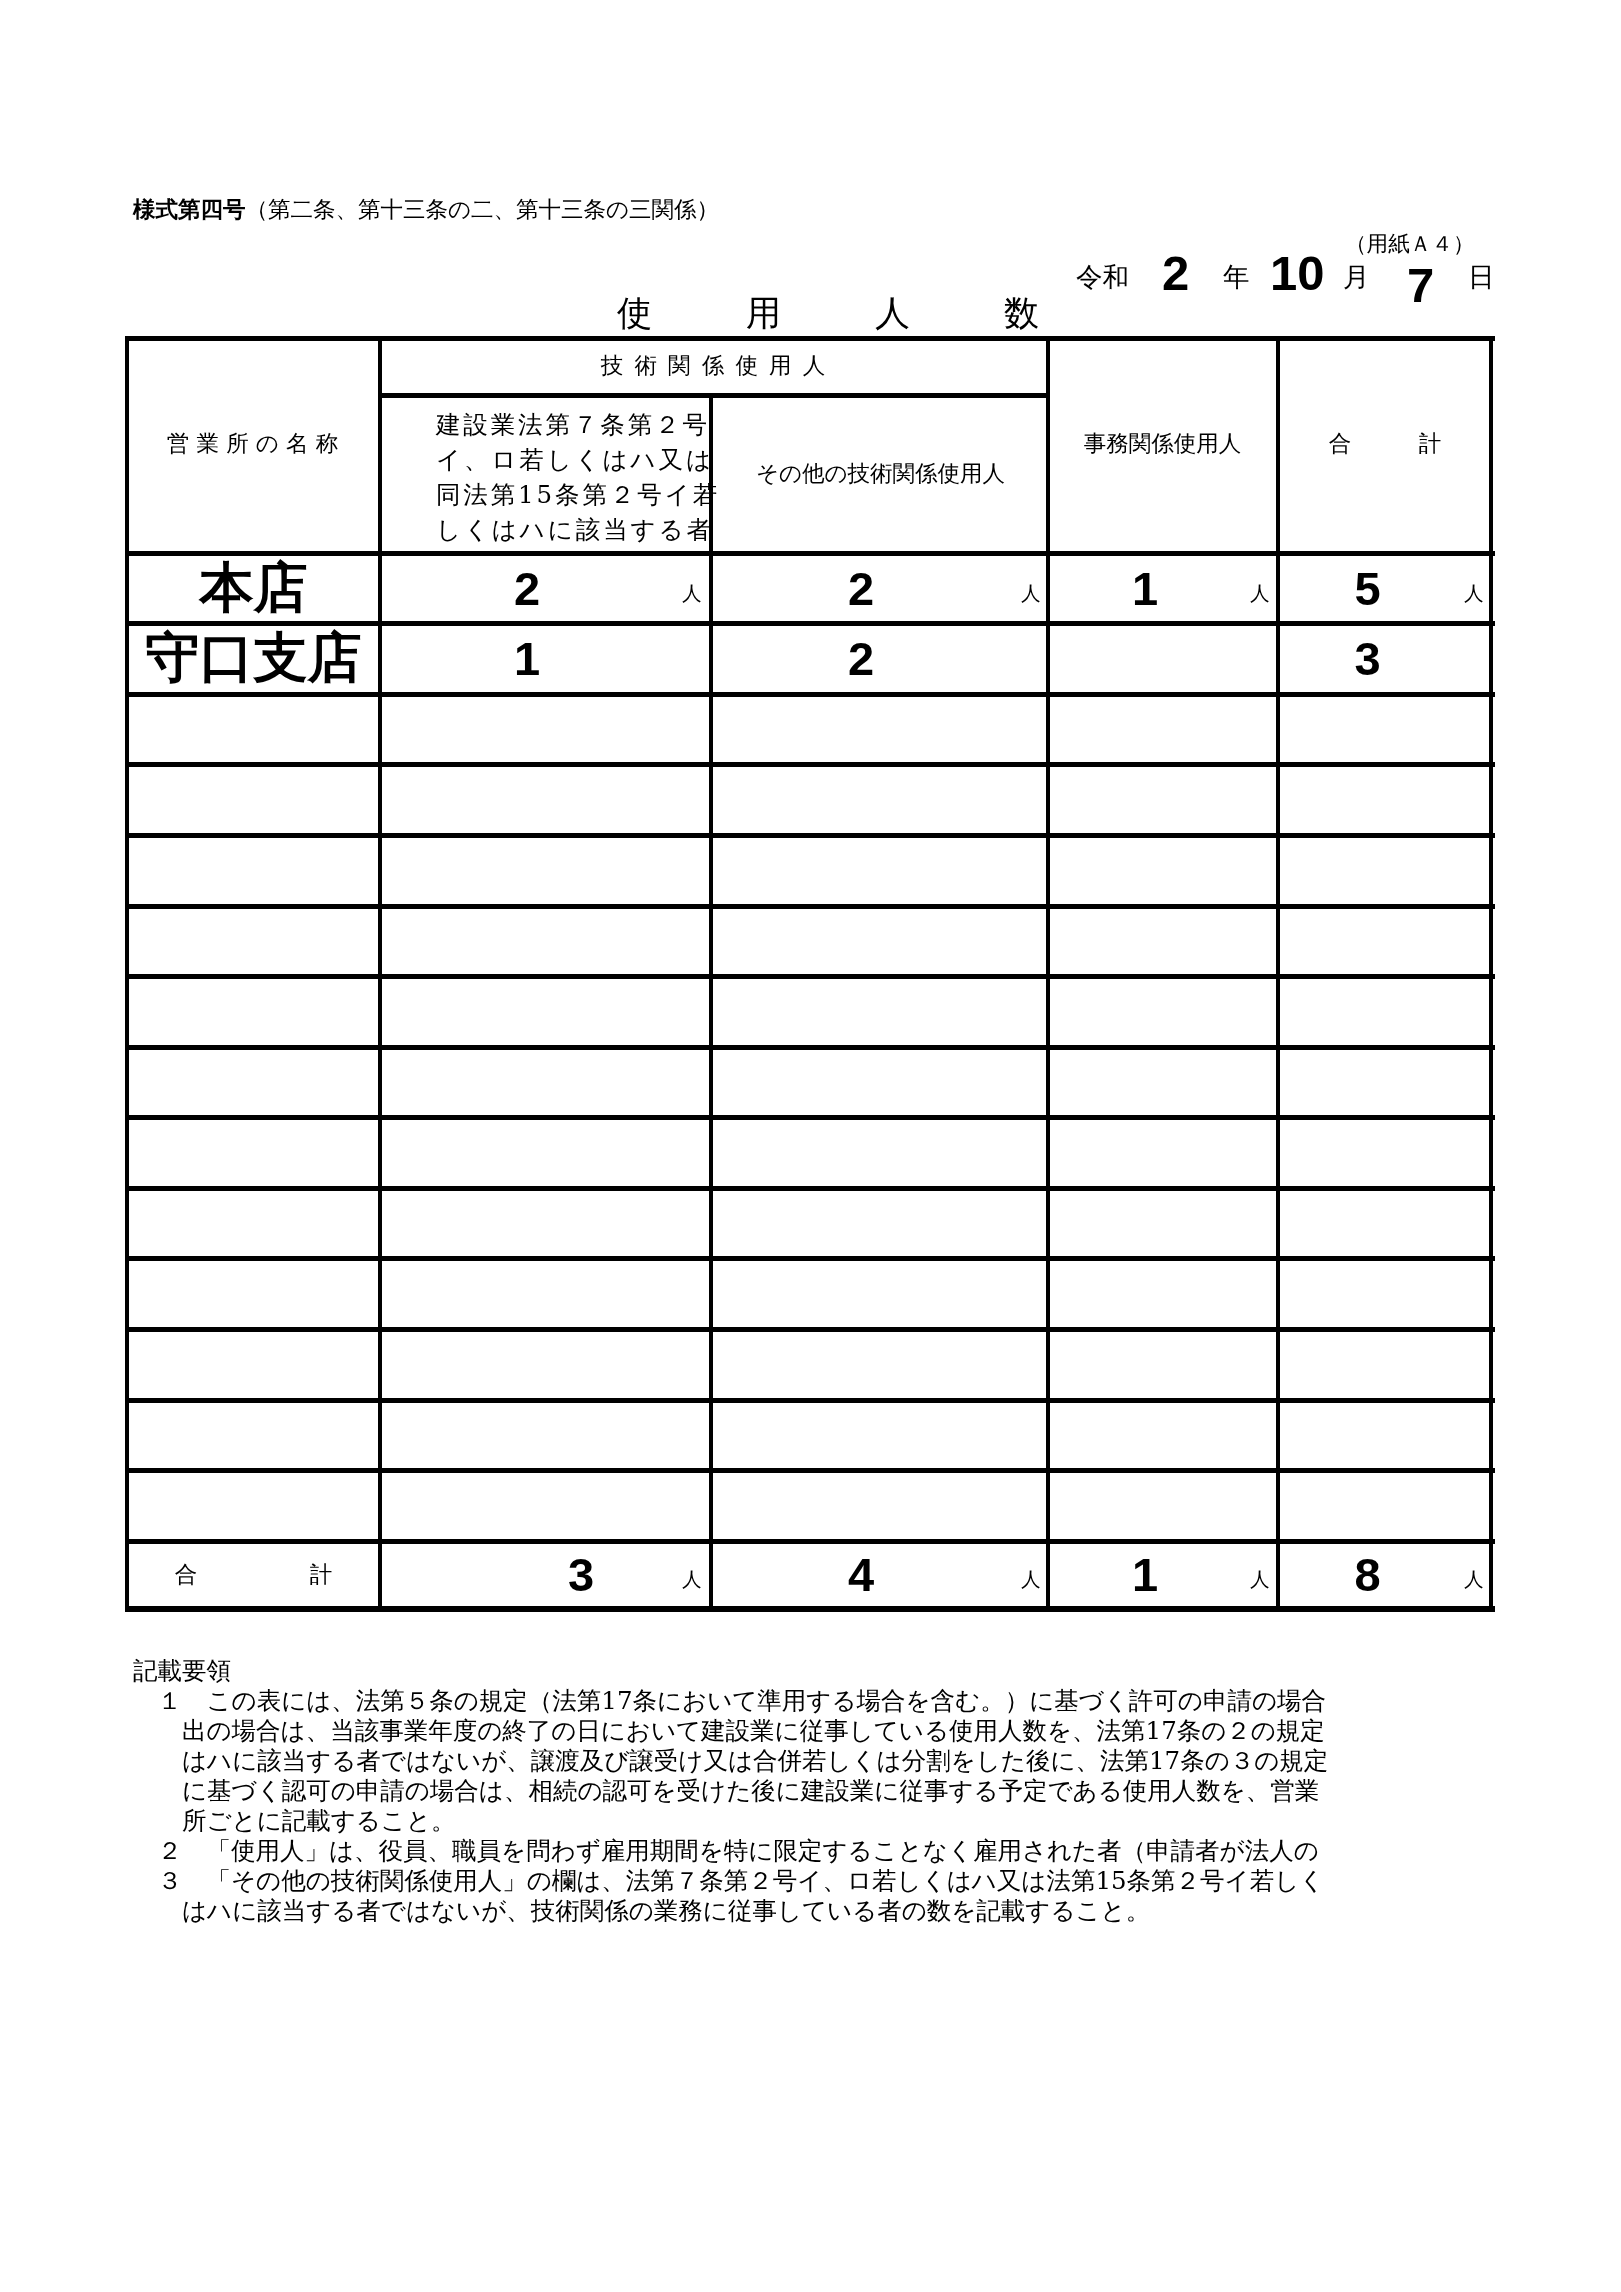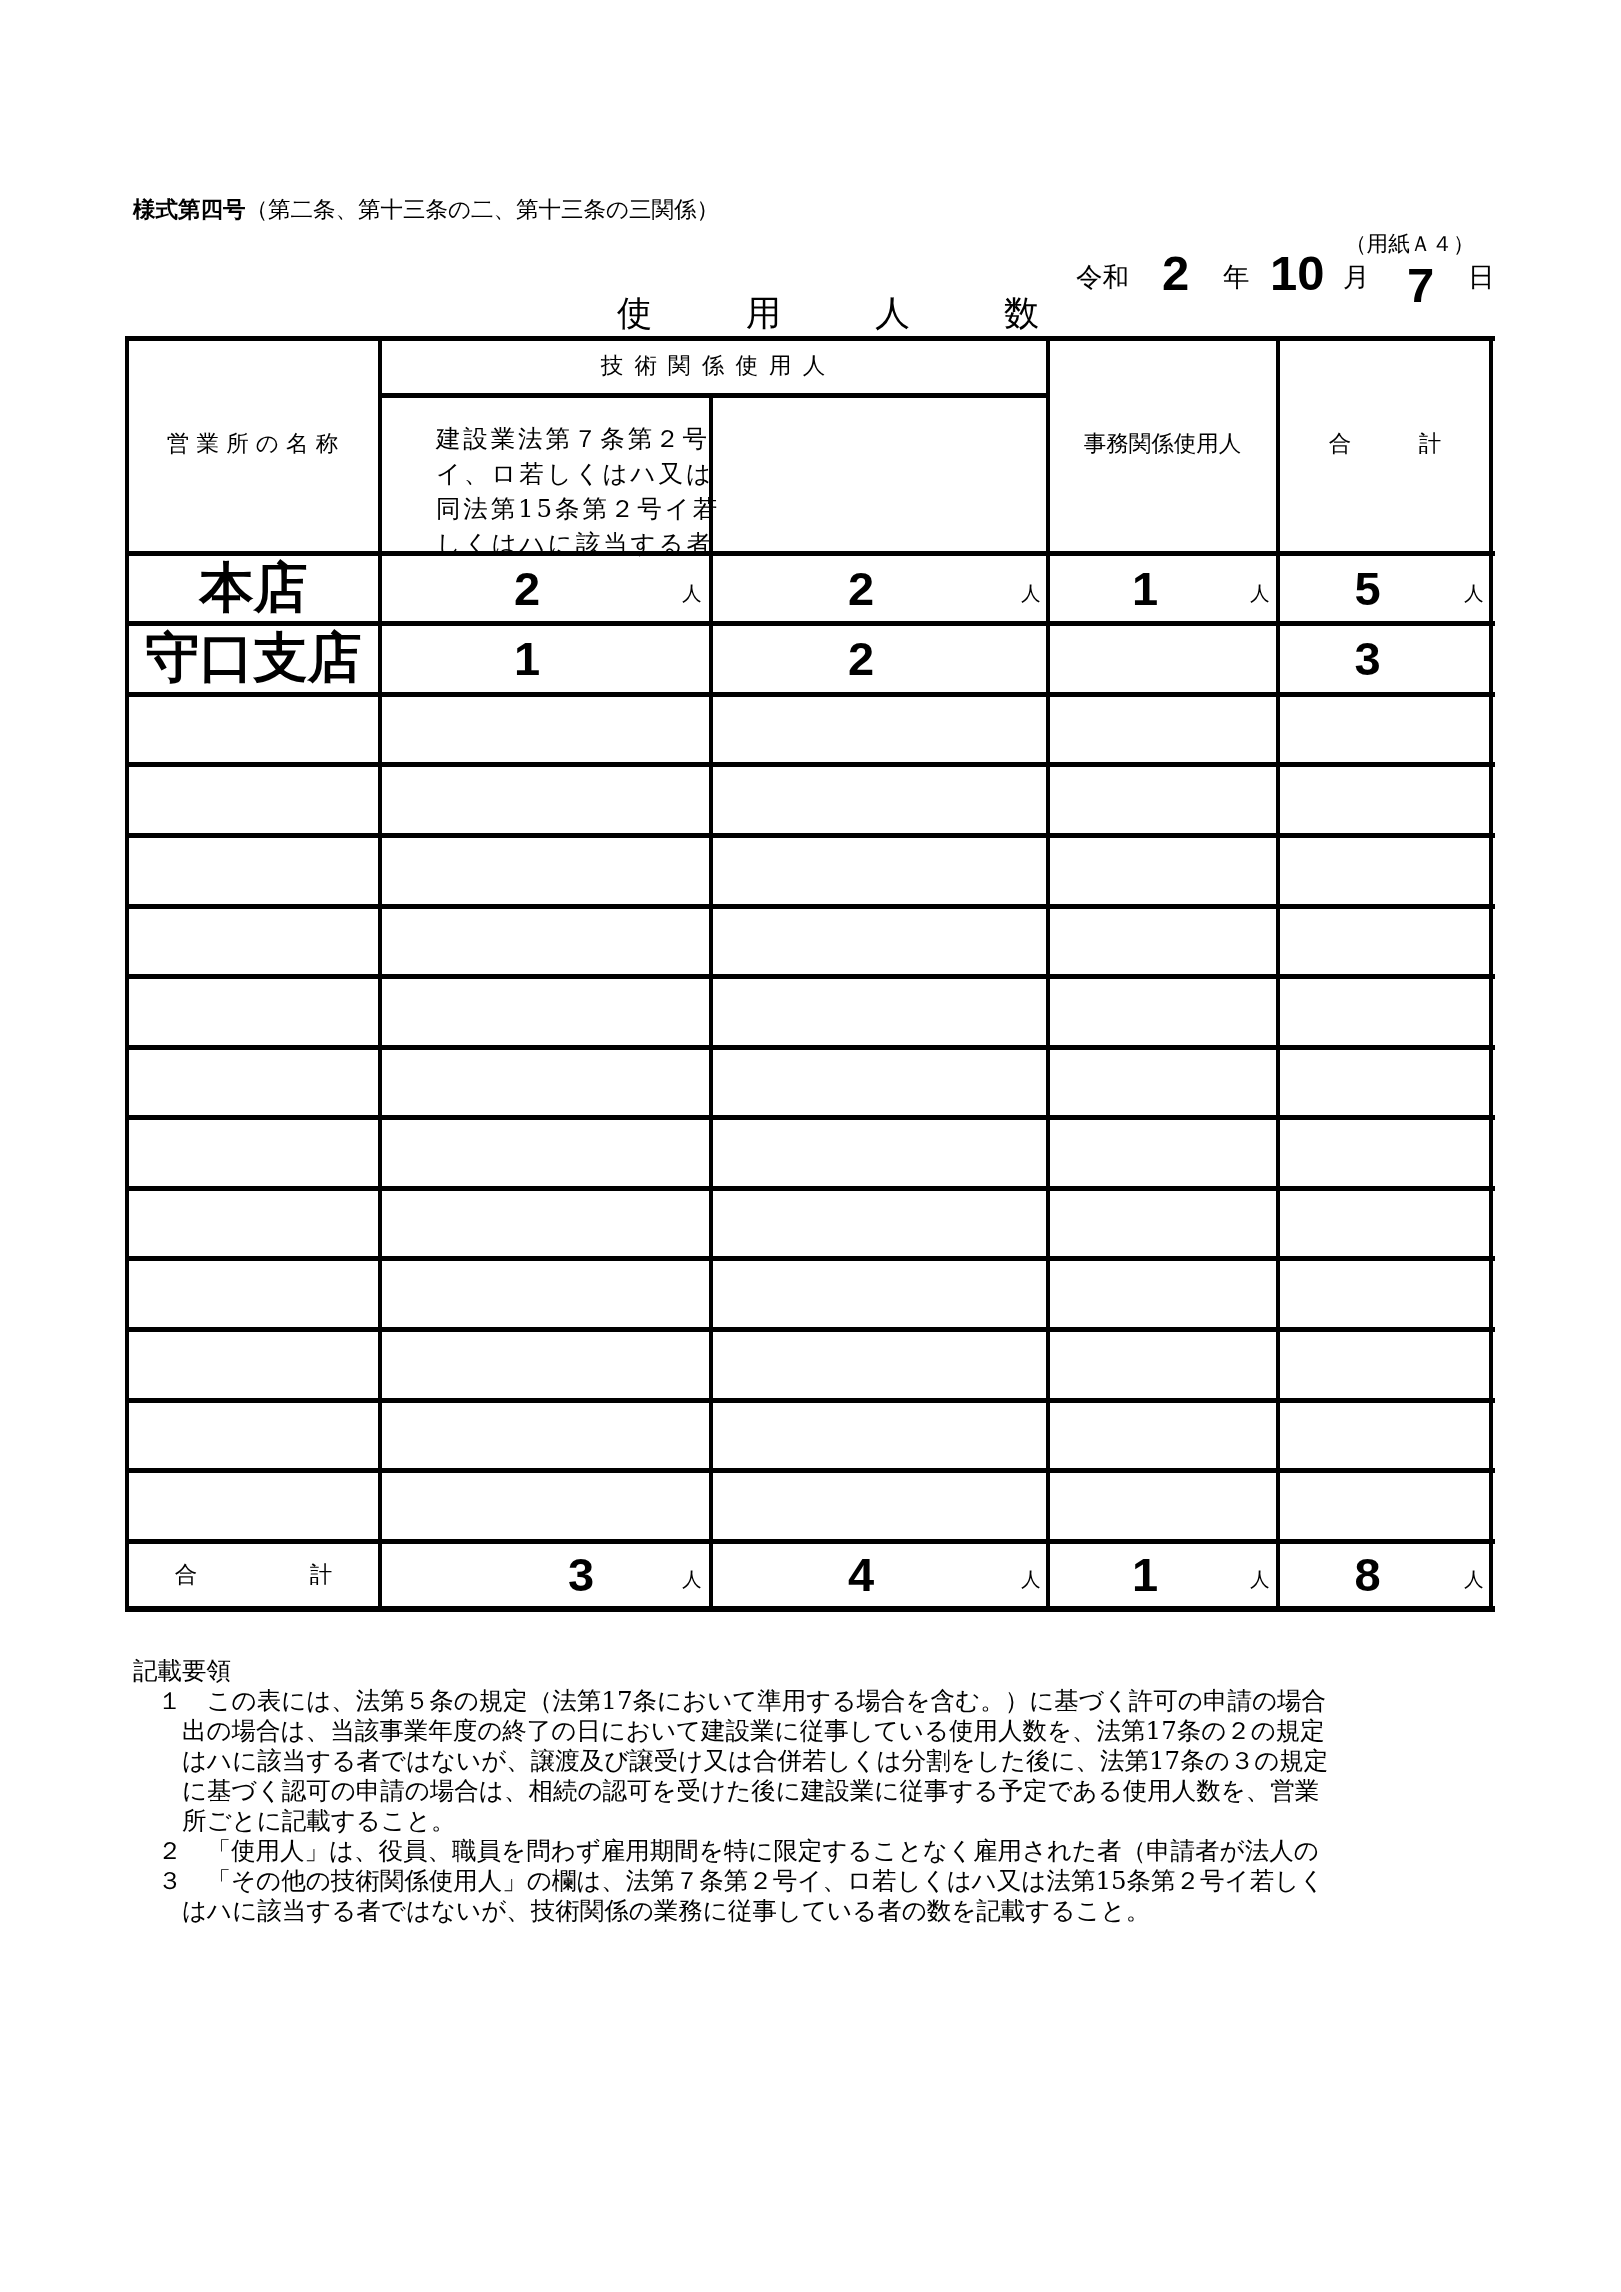--- a/index.html
+++ b/index.html
@@ -45,28 +45,29 @@
 </div>
 
 <div class="abs title">
   <span>使</span><span>用</span><span>人</span><span>数</span>
 </div>
 
 <div class="abs grid" id="grid">
 
   <div class="cell hdr" style="left:0;top:0;width:255px;height:215px;">営 業 所 の 名 称</div>
   <div class="cell hdr" style="left:255px;top:0;width:668px;height:59px;letter-spacing:2px;">技 術 関 係 使 用 人</div>
-  <div class="cell" style="left:257px;top:77px;width:392px;height:156px;">
+  <div class="cell" style="left:257px;top:63px;width:392px;height:156px;">
     <div class="small-hdr">
       <div>建設業法第７条第２号</div>
       <div>イ、ロ若しくはハ又は</div>
       <div>同法第15条第２号イ若</div>
       <div>しくはハに該当する者</div>
     </div>
   </div>
+  <div class="cell hdr" style="left:588px;top:59px;width:335px;height:156px;">その他の技術関係使用人</div>
   <div class="cell hdr" style="left:923px;top:0;width:229px;height:215px;">事務関係使用人</div>
   <div class="cell hdr" style="left:1153px;top:0;width:214px;height:215px;">合　　　計</div>
   <div id="rows">
       <div>
         <div class="cell name" style="left: 3.9px; top: 219px; width: 249px; height: 67px;">本店</div>
         <div class="cell big" style="left: 259px; top: 219px; width: 325px; height: 67px;">
           <span style="margin-left: -39px;">2</span>
         </div>
         <span class="unit" style="left: 557px; top: 244px;">人</span>
         <div class="cell big" style="left: 588px; top: 219px; width: 335px; height: 67px;">

